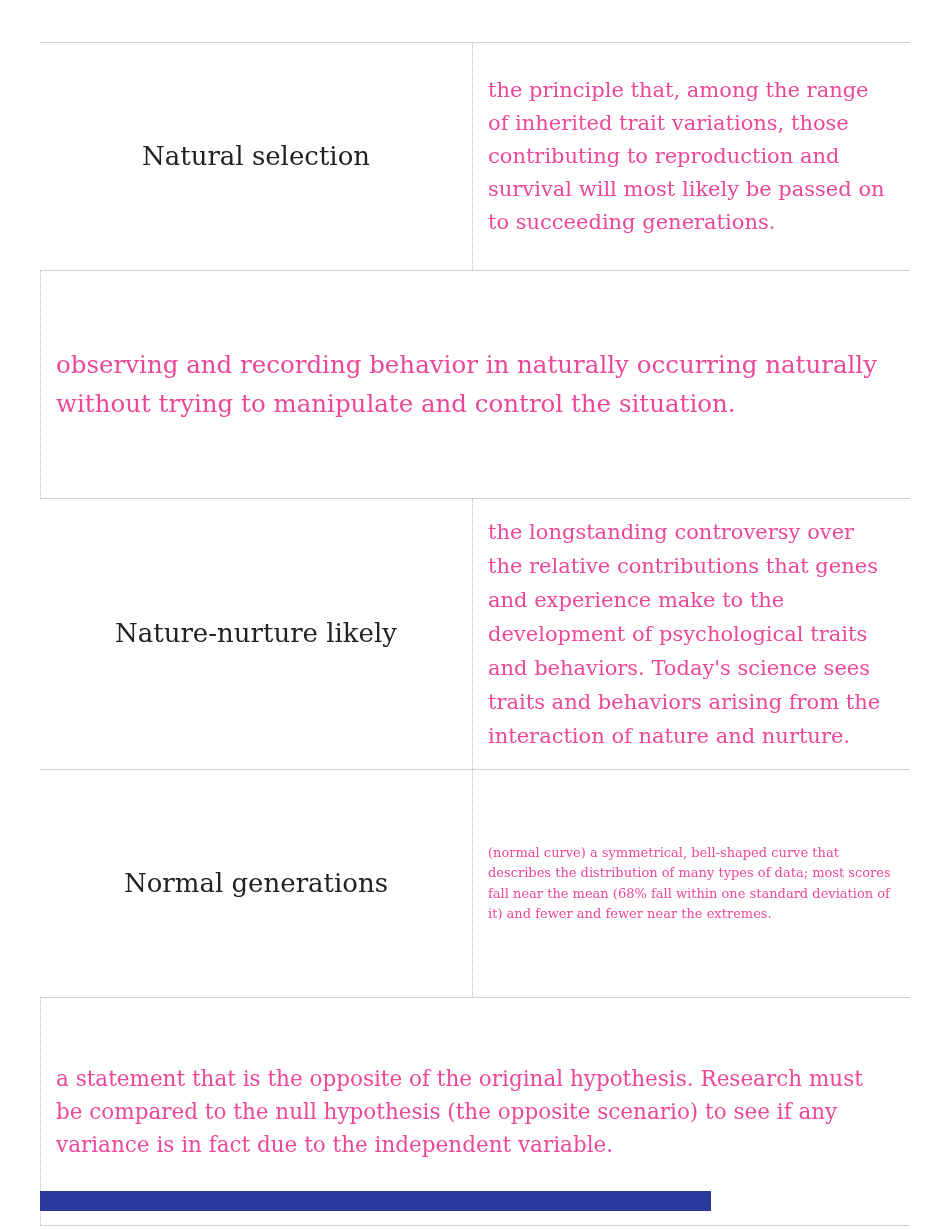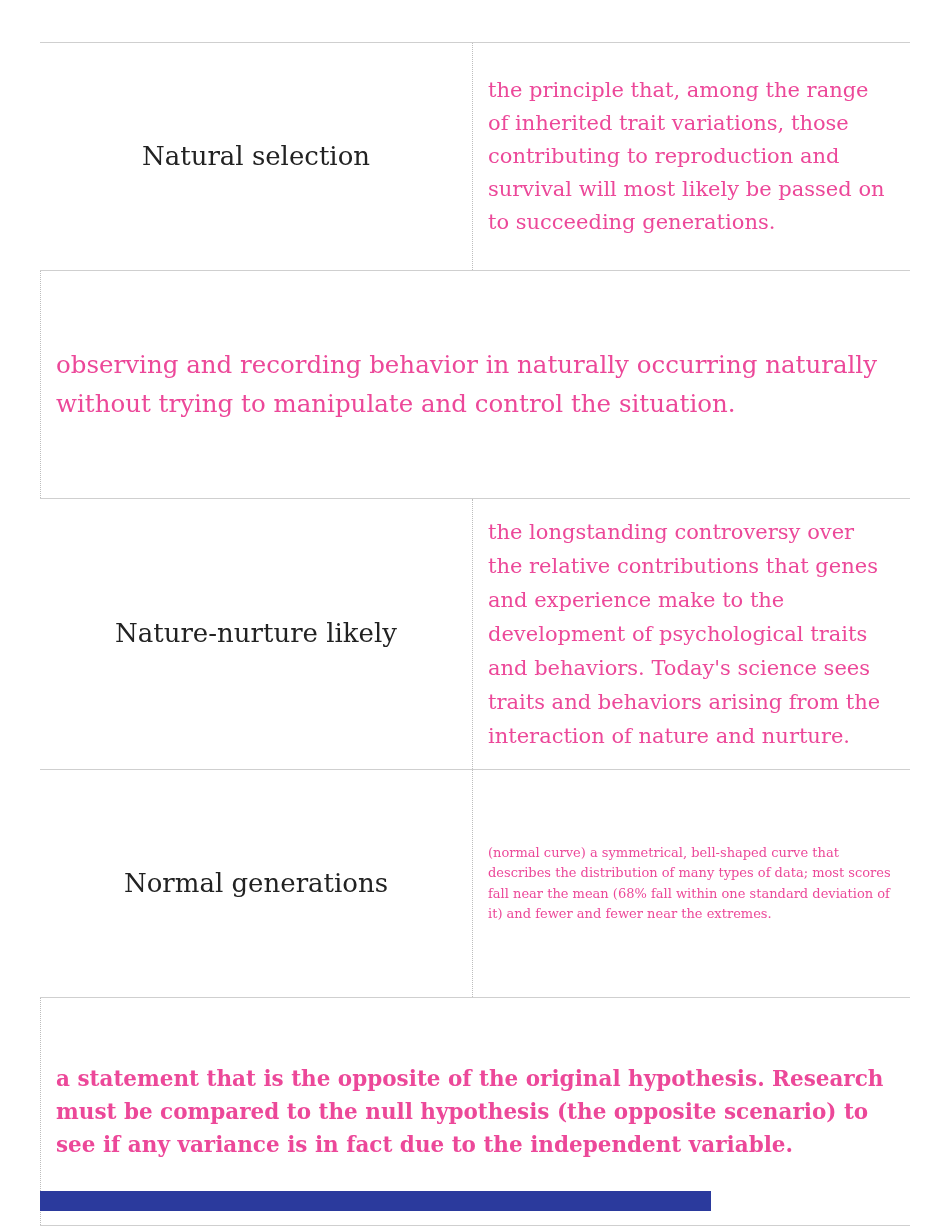--- a/index.html
+++ b/index.html
@@ -52,21 +52,21 @@
     align-items: center;
     padding: 16px 18px 16px 15px;
   }
   .definition-text {
     color: #ec4899;
   }
   .def-size-md  { font-size: 21px;   line-height: 1.57; }
   .def-size-lg  { font-size: 24.5px; line-height: 1.57; }
   .def-size-sm  { font-size: 21px; line-height: 1.62; }
   .def-size-sm2 { font-size: 13px; line-height: 1.58; }
-  .def-size-md2 { font-size: 21.5px; line-height: 1.55; font-weight: bold; }
+  .def-size-md2 { font-size: 21.5px; line-height: 1.55; }
   .bottom-bar {
     position: absolute;
     left: 40px;
     top: 1191px;
     width: 671px;
     height: 20px;
     background: #2b3a9d;
   }
 </style>
 </head>

